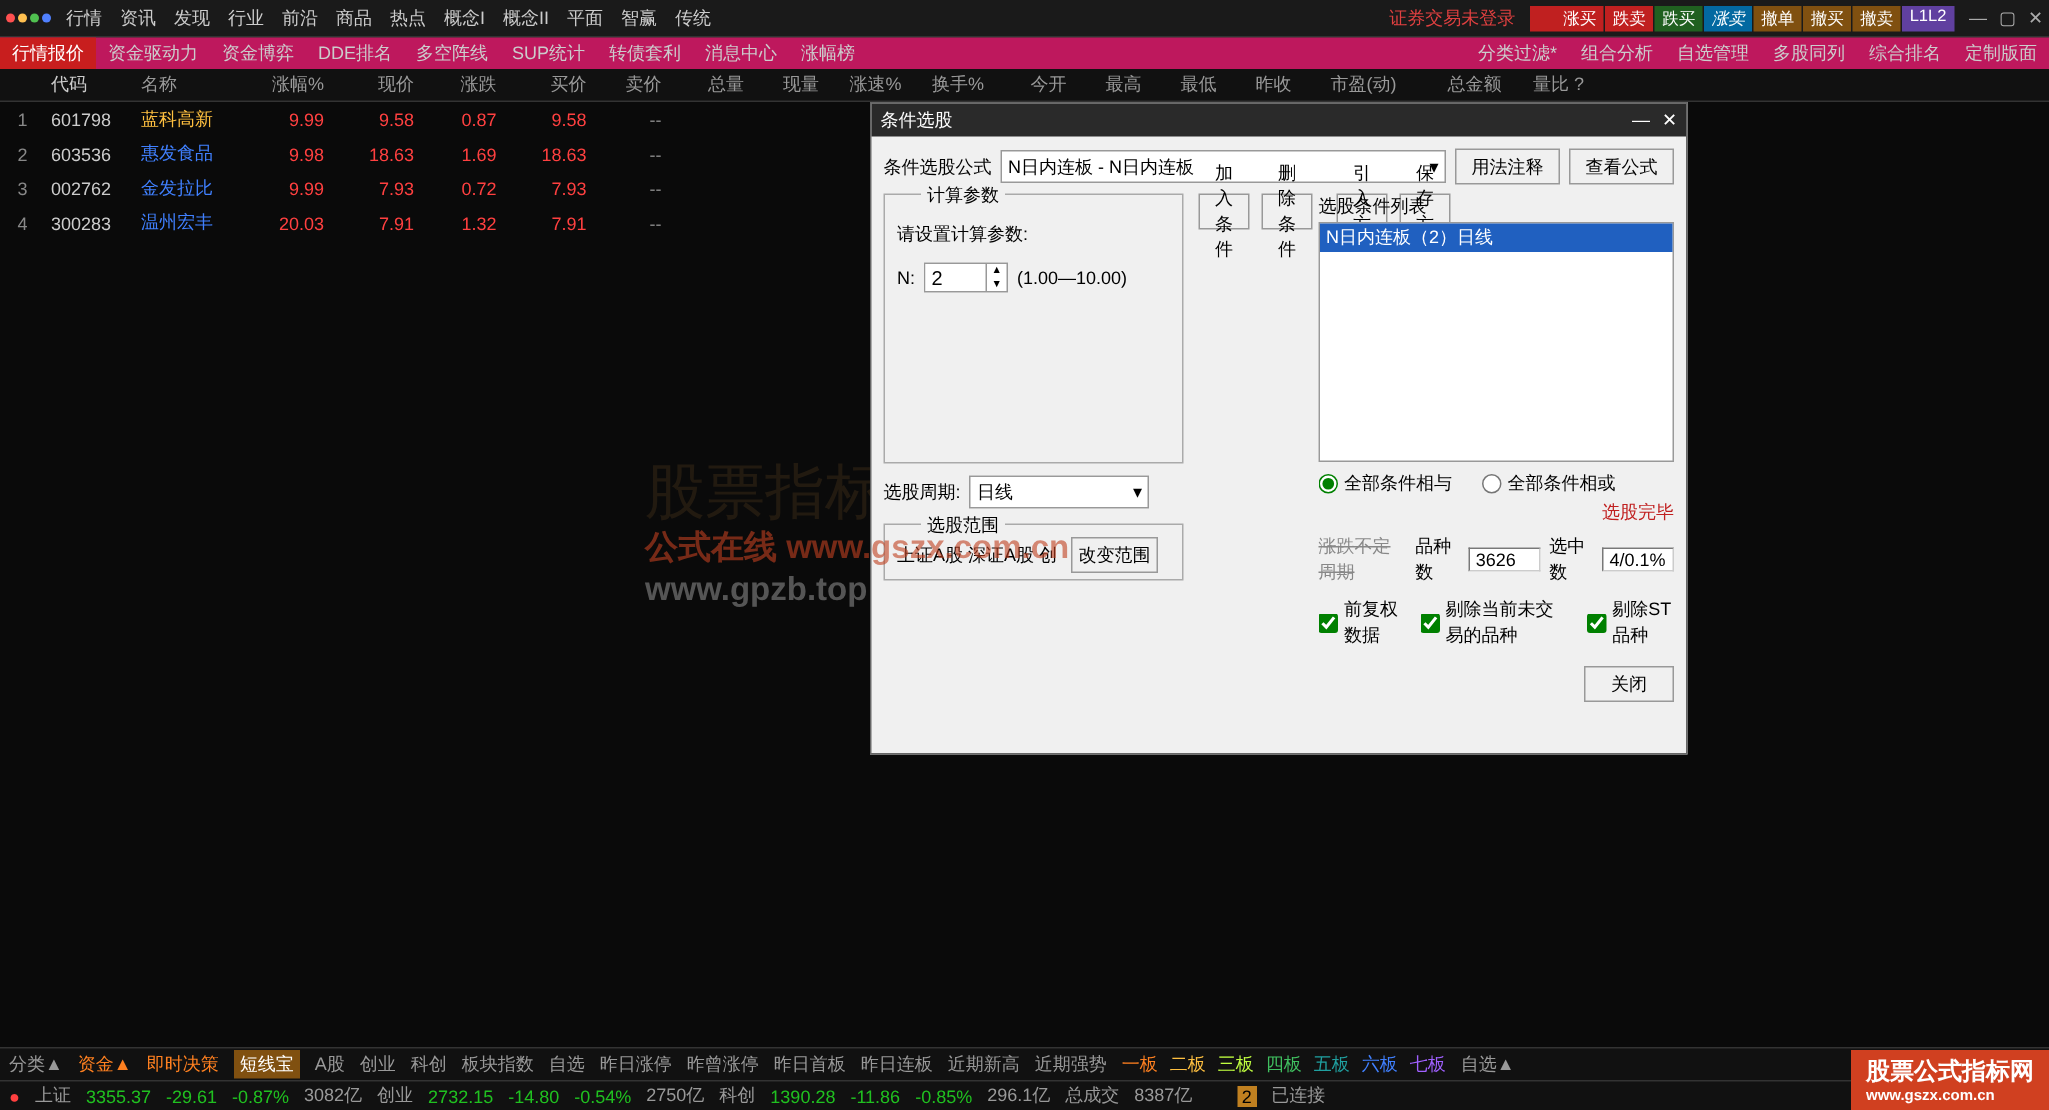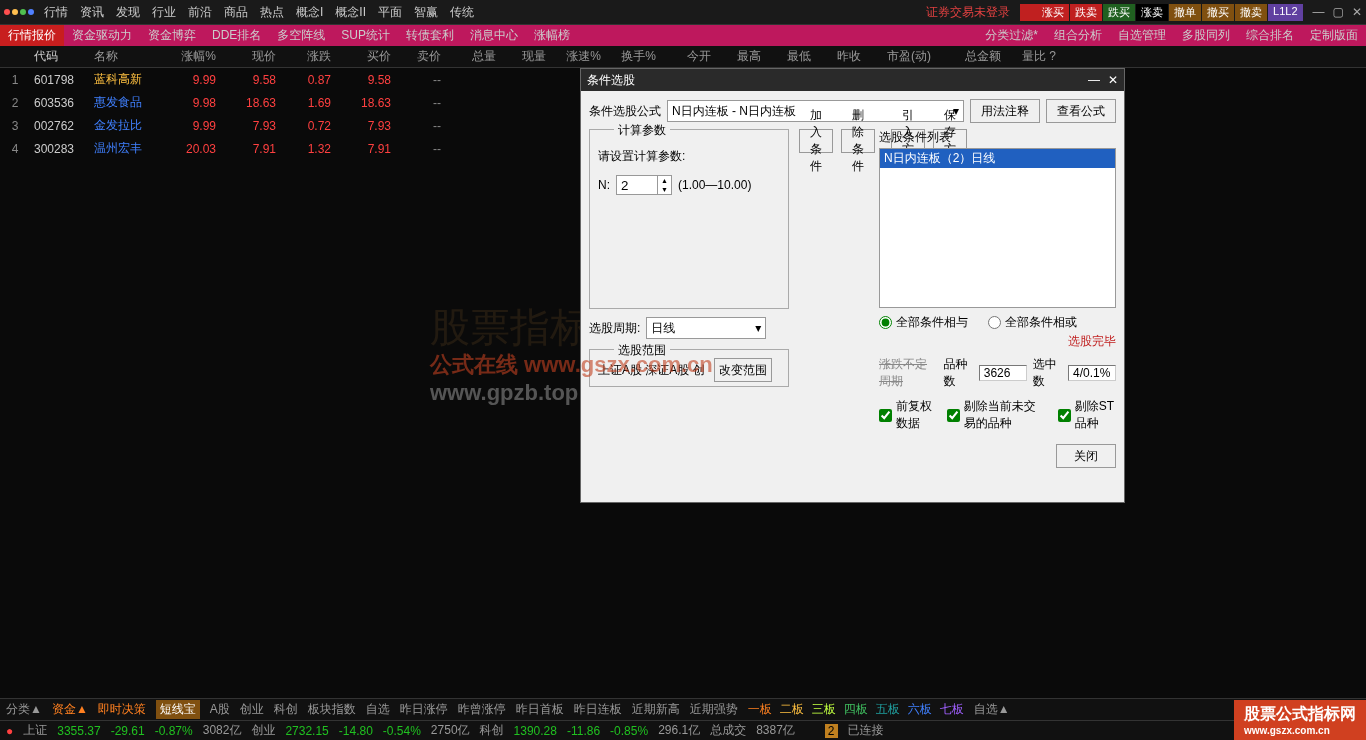--- a/index.html
+++ b/index.html
@@ -91,21 +91,21 @@
       <span class="menu-item">概念II</span>
       <span class="menu-item">平面</span>
       <span class="menu-item">智赢</span>
       <span class="menu-item">传统</span>
     </div>
   <div class="login-status">证券交易未登录</div>
   <div class="trade-btns" id="tradebtns">
       <span class="trade-btn" style="background: rgb(192, 32, 32); padding-left: 22px;">涨买</span>
       <span class="trade-btn" style="background: rgb(192, 32, 32);">跌卖</span>
       <span class="trade-btn" style="background: rgb(32, 96, 32);">跌买</span>
-      <span class="trade-btn" style="background: #000000;">涨卖</span>
+      <span class="trade-btn" style="background: #0369a1; font-style: italic;">涨卖</span>
       <span class="trade-btn" style="background: rgb(128, 80, 16);">撤单</span>
       <span class="trade-btn" style="background: rgb(128, 80, 16);">撤买</span>
       <span class="trade-btn" style="background: rgb(128, 80, 16);">撤卖</span>
       <span class="trade-btn" style="background: rgb(96, 64, 160);">L1L2</span>
     </div>
   <div class="win-ctrls">
     <span>—</span>
     <span>▢</span>
     <span>✕</span>
   </div>

